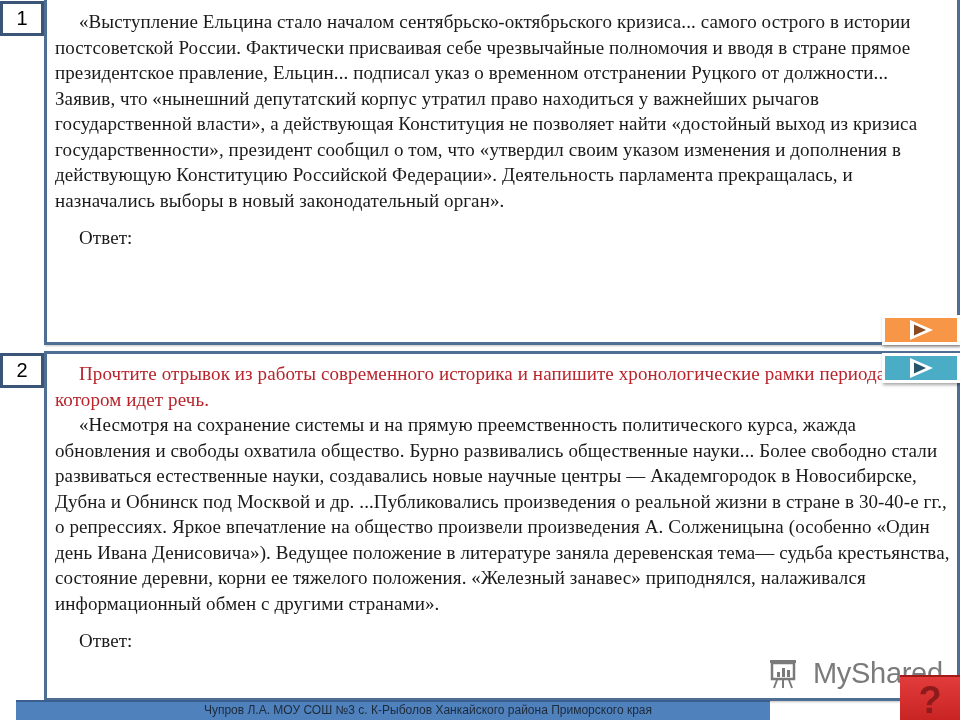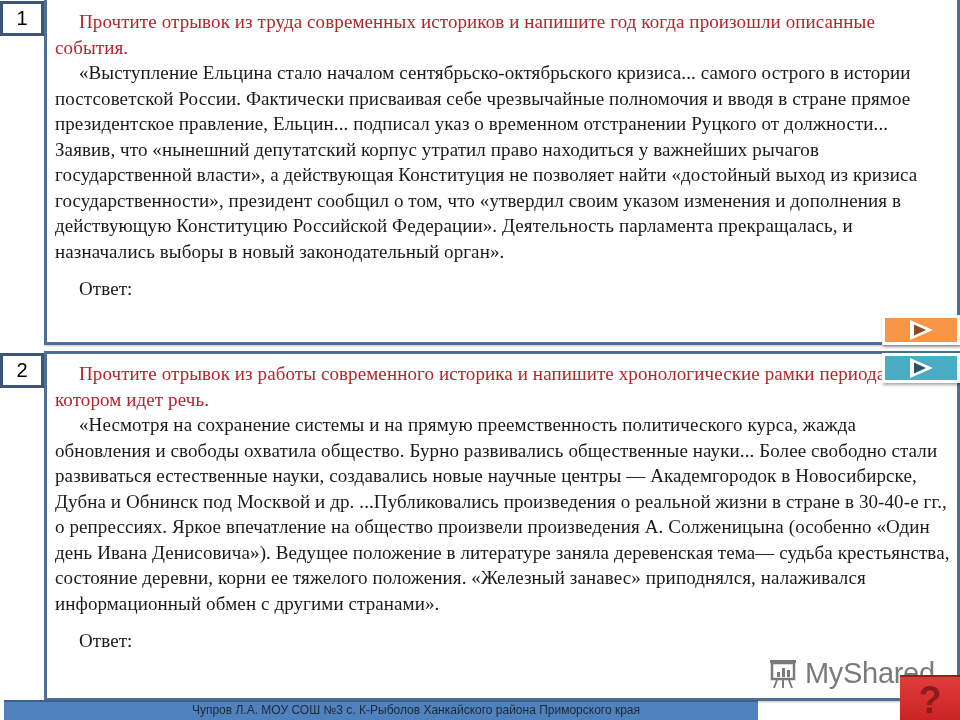--- a/index.html
+++ b/index.html
@@ -85,21 +85,21 @@
       z-index: 4;
       display: flex;
       align-items: center;
       justify-content: center;
     }
     .nav-btn.orange { top: 315px; background: #f79646; }
     .nav-btn.blue { top: 353px; background: #4bacc6; }
     .nav-btn svg { display: block; }
     .footer {
       position: absolute;
-      left: 4px;
+      left: 16px;
       top: 700px;
       width: 754px;
       height: 20px;
       background: #4f81bd;
       border-top: 2px solid #3a5f8f;
       box-sizing: border-box;
       font-family: "Liberation Sans", "DejaVu Sans", sans-serif;
       font-size: 12px;
       color: #1d2a3a;
       text-align: center;
@@ -131,33 +131,32 @@
       height: 34px;
       display: flex;
       align-items: center;
       z-index: 4;
       opacity: 0.78;
     }
     .watermark .wm-text {
       font-family: "Liberation Sans", "DejaVu Sans", sans-serif;
       font-size: 29px;
       color: #555;
-      margin-left: 6px;
+      margin-left: 14px;
       letter-spacing: -0.3px;
     }
   </style>
 </head>
 <body>
 
 <div class="slide">
 
   <div class="task-box t1"></div>
   <div class="num-badge n1">1</div>
   <div class="content c1">
-    <p class="prompt">Прочтите отрывок из труда современных историков и напишите год когда произошли описанные события.</p>
     <p>«Выступление Ельцина стало началом сентябрьско-октябрьского кризиса... самого острого в истории постсоветской России. Фактически присваивая себе чрезвычайные полномочия и вводя в стране прямое президентское правление, Ельцин... подписал указ о временном отстранении Руцкого от должности... Заявив, что «нынешний депутатский корпус утратил право находиться у важнейших рычагов государственной власти», а действующая Конституция не позволяет найти «достойный выход из кризиса государственности», президент сообщил о том, что «утвердил своим указом изменения и дополнения в действующую Конституцию Российской Федерации». Деятельность парламента прекращалась, и назначались выборы в новый законодательный орган».</p>
     <div class="answer">Ответ:</div>
   </div>
 
   <div class="nav-btn orange">
     <svg width="30" height="22" viewBox="0 0 30 22">
       <polygon points="4,1 27,11 4,21" fill="#ffffff"></polygon>
       <polygon points="8,5.5 20,11 8,16.5" fill="#8a4a22"></polygon>
     </svg>
   </div>

